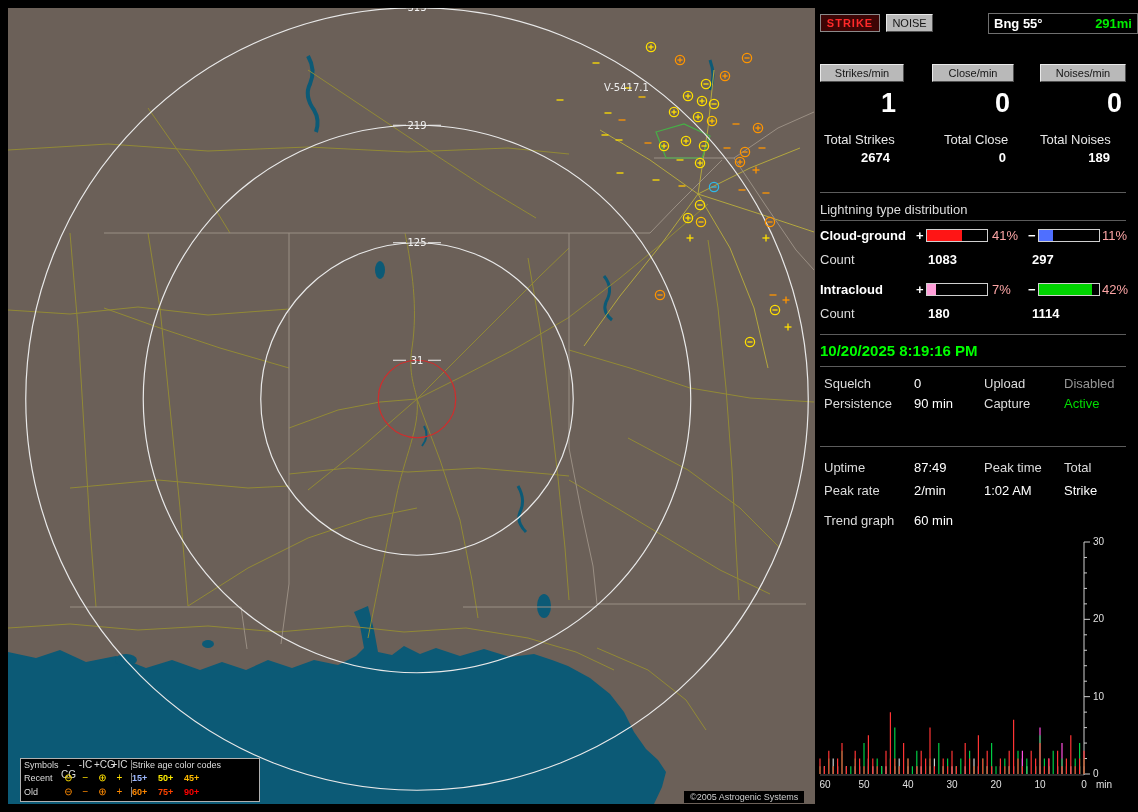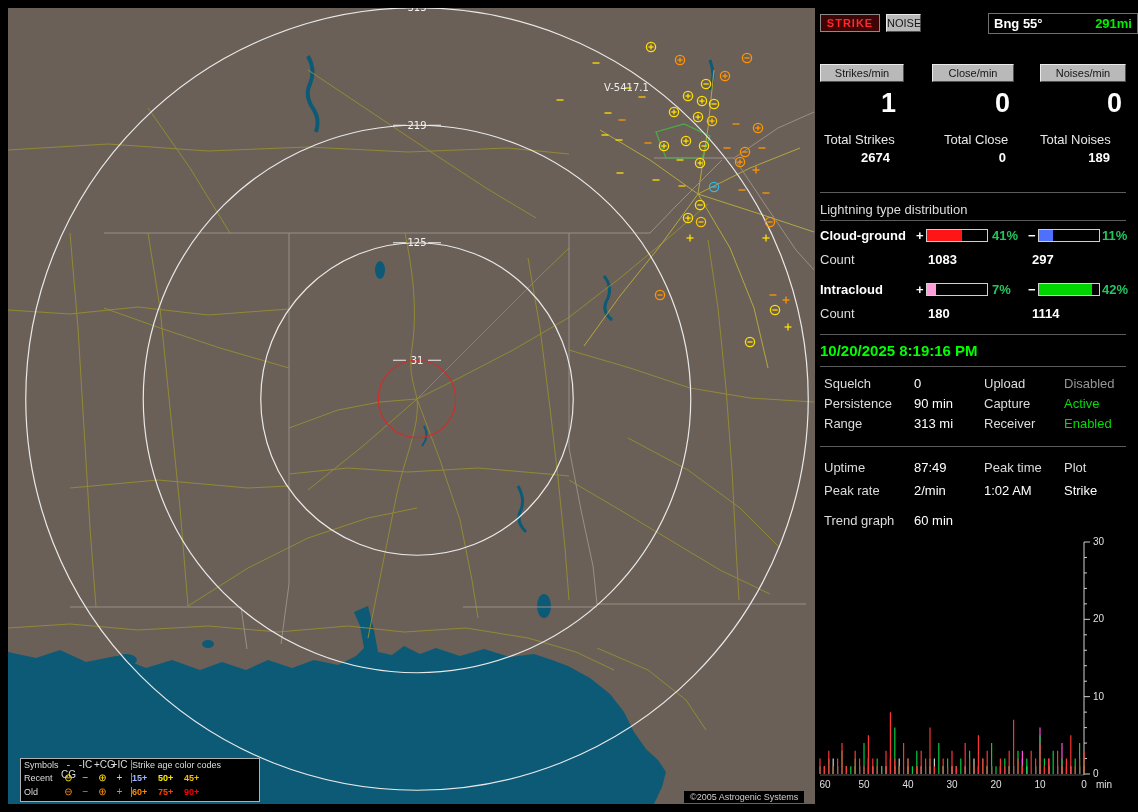--- a/index.html
+++ b/index.html
@@ -39,21 +39,21 @@
        text-align:right;}
   .tot-lbl{position:absolute;top:124px;color:#e8e8e8;}
   .tot-val{position:absolute;top:142px;font-weight:bold;color:#fff;text-align:right;}
   hr.sep{position:absolute;left:2px;width:306px;border:none;border-top:1px solid #5c5c5c;margin:0;}
   .section-title{position:absolute;left:2px;color:#dedede;}
   .dist-row{position:absolute;left:2px;width:308px;height:14px;}
   .dist-name{font-weight:bold;color:#fff;}
   .sign{position:absolute;top:0;color:#fff;font-weight:bold;}
   .bar{position:absolute;top:1px;width:60px;height:11px;border:1px solid #d0d0d0;background:#000;}
   .bar .fill{display:block;height:100%;width:0;}
-  .pct{position:absolute;top:0;font-weight:bold;color:#22c55e;}
+  .pct{position:absolute;top:0;font-weight:normal;color:#fca5a5;}
   .count-row{position:absolute;left:2px;width:308px;}
   .count-row .cv{position:absolute;top:0;font-weight:bold;color:#fff;}
   .datetime{position:absolute;left:2px;color:#00ff00;font-weight:bold;font-size:15px;}
   .srow{position:absolute;left:6px;width:308px;height:18px;}
   .srow span{position:absolute;top:0;}
   .c1{left:0;} .c2{left:90px;} .c3{left:160px;} .c4{left:240px;}
   .lbl{color:#dcdcdc;} .val{color:#fff;}
   .green{color:#00dd00;} .dim{color:#969696;}
   #trend-svg{position:absolute;left:0;top:528px;}
 </style>
@@ -379,21 +379,21 @@
         <span class="lg-age" style="color: rgb(255, 0, 0);">90+</span>
       </span>
     </div>
   </div>
 
   <div class="copyright">©2005 Astrogenic Systems</div>
 </div>
 
 <div class="panel">
   <button class="silver-btn strike-btn" style="left:2px;top:6px;width:60px">STRIKE</button>
-  <button class="silver-btn" style="left:68px;top:6px;width:35px">NOISE</button>
+  <button class="silver-btn" style="left:68px;top:6px;width:47px">NOISE</button>
   <div class="bng-box">
     <span>Bng 55°</span>
     <span style="color:#00ee00">291mi</span>
   </div>
 
   <button class="silver-btn" style="left:2px;top:56px;width:84px">Strikes/min</button>
   <button class="silver-btn" style="left:114px;top:56px;width:82px">Close/min</button>
   <button class="silver-btn" style="left:222px;top:56px;width:86px">Noises/min</button>
 
   <div class="rate-num" style="left:0;width:78px">1</div>
@@ -458,34 +458,28 @@
     <span class="c2 val">0</span>
     <span class="c3 lbl">Upload</span>
     <span class="c4 dim">Disabled</span>
   </div>
   <div class="srow" style="top:388px">
     <span class="c1 lbl">Persistence</span>
     <span class="c2 val">90 min</span>
     <span class="c3 lbl">Capture</span>
     <span class="c4 green">Active</span>
   </div>
-  <div class="srow" style="top:408px">
-    <span class="c1 lbl">Range</span>
-    <span class="c2 val">313 mi</span>
-    <span class="c3 lbl">Receiver</span>
-    <span class="c4 green">Enabled</span>
-  </div>
 
   <hr class="sep" style="top:438px">
 
   <div class="srow" style="top:452px">
     <span class="c1 lbl">Uptime</span>
     <span class="c2 val">87:49</span>
     <span class="c3 lbl">Peak time</span>
-    <span class="c4 lbl">Plot</span>
+    <span class="c4 lbl">Total</span>
   </div>
   <div class="srow" style="top:475px">
     <span class="c1 lbl">Peak rate</span>
     <span class="c2 val">2/min</span>
     <span class="c3 val">1:02 AM</span>
     <span class="c4 val">Strike</span>
   </div>
 
   <div class="srow" style="top:505px">
     <span class="c1 lbl">Trend graph</span>

